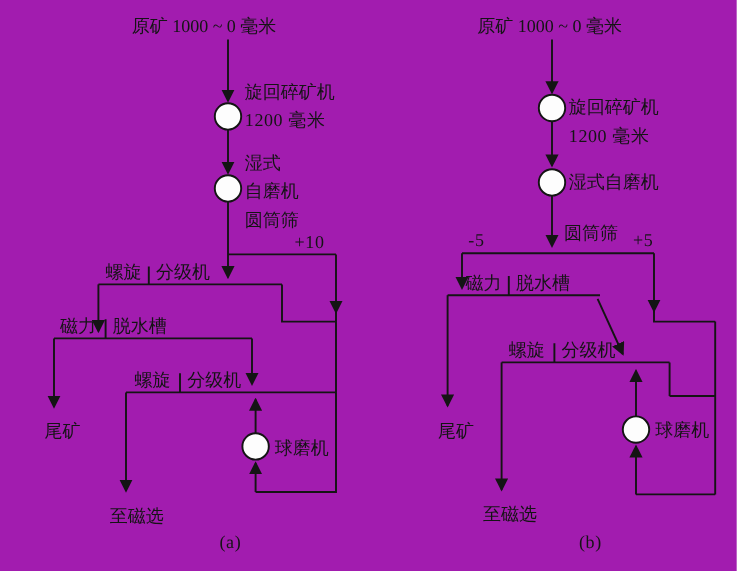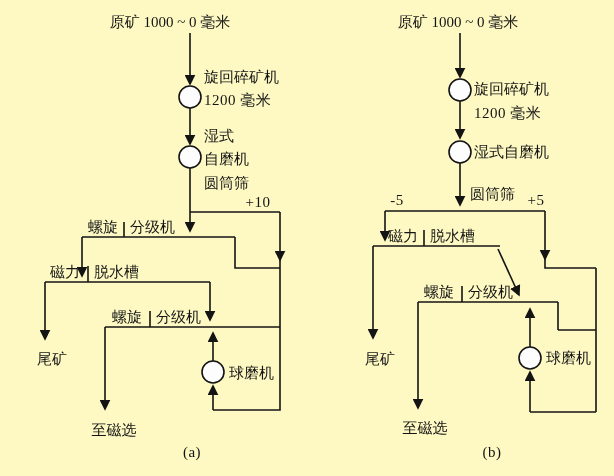--- a/index.html
+++ b/index.html
@@ -1,19 +1,19 @@
 <!DOCTYPE html>
 <html><head>
 <meta charset="utf-8">
 <style>
   html,body{margin:0;padding:0;background:#f4f4f4;}
   .stage{
     position:relative;
     width:614px;height:476px;
-    background:#fef9c3;
+    background:#a21caf;
     font-family:"Liberation Serif","DejaVu Serif",serif;
     overflow:hidden;
   }
   svg text{
     font-family:"Liberation Serif","DejaVu Serif",serif;
     font-size:15px;
     fill:#141414;
   }
   svg .num{letter-spacing:0.5px;}
   svg line, svg path{stroke:#141414;stroke-width:1.6;fill:none;}

